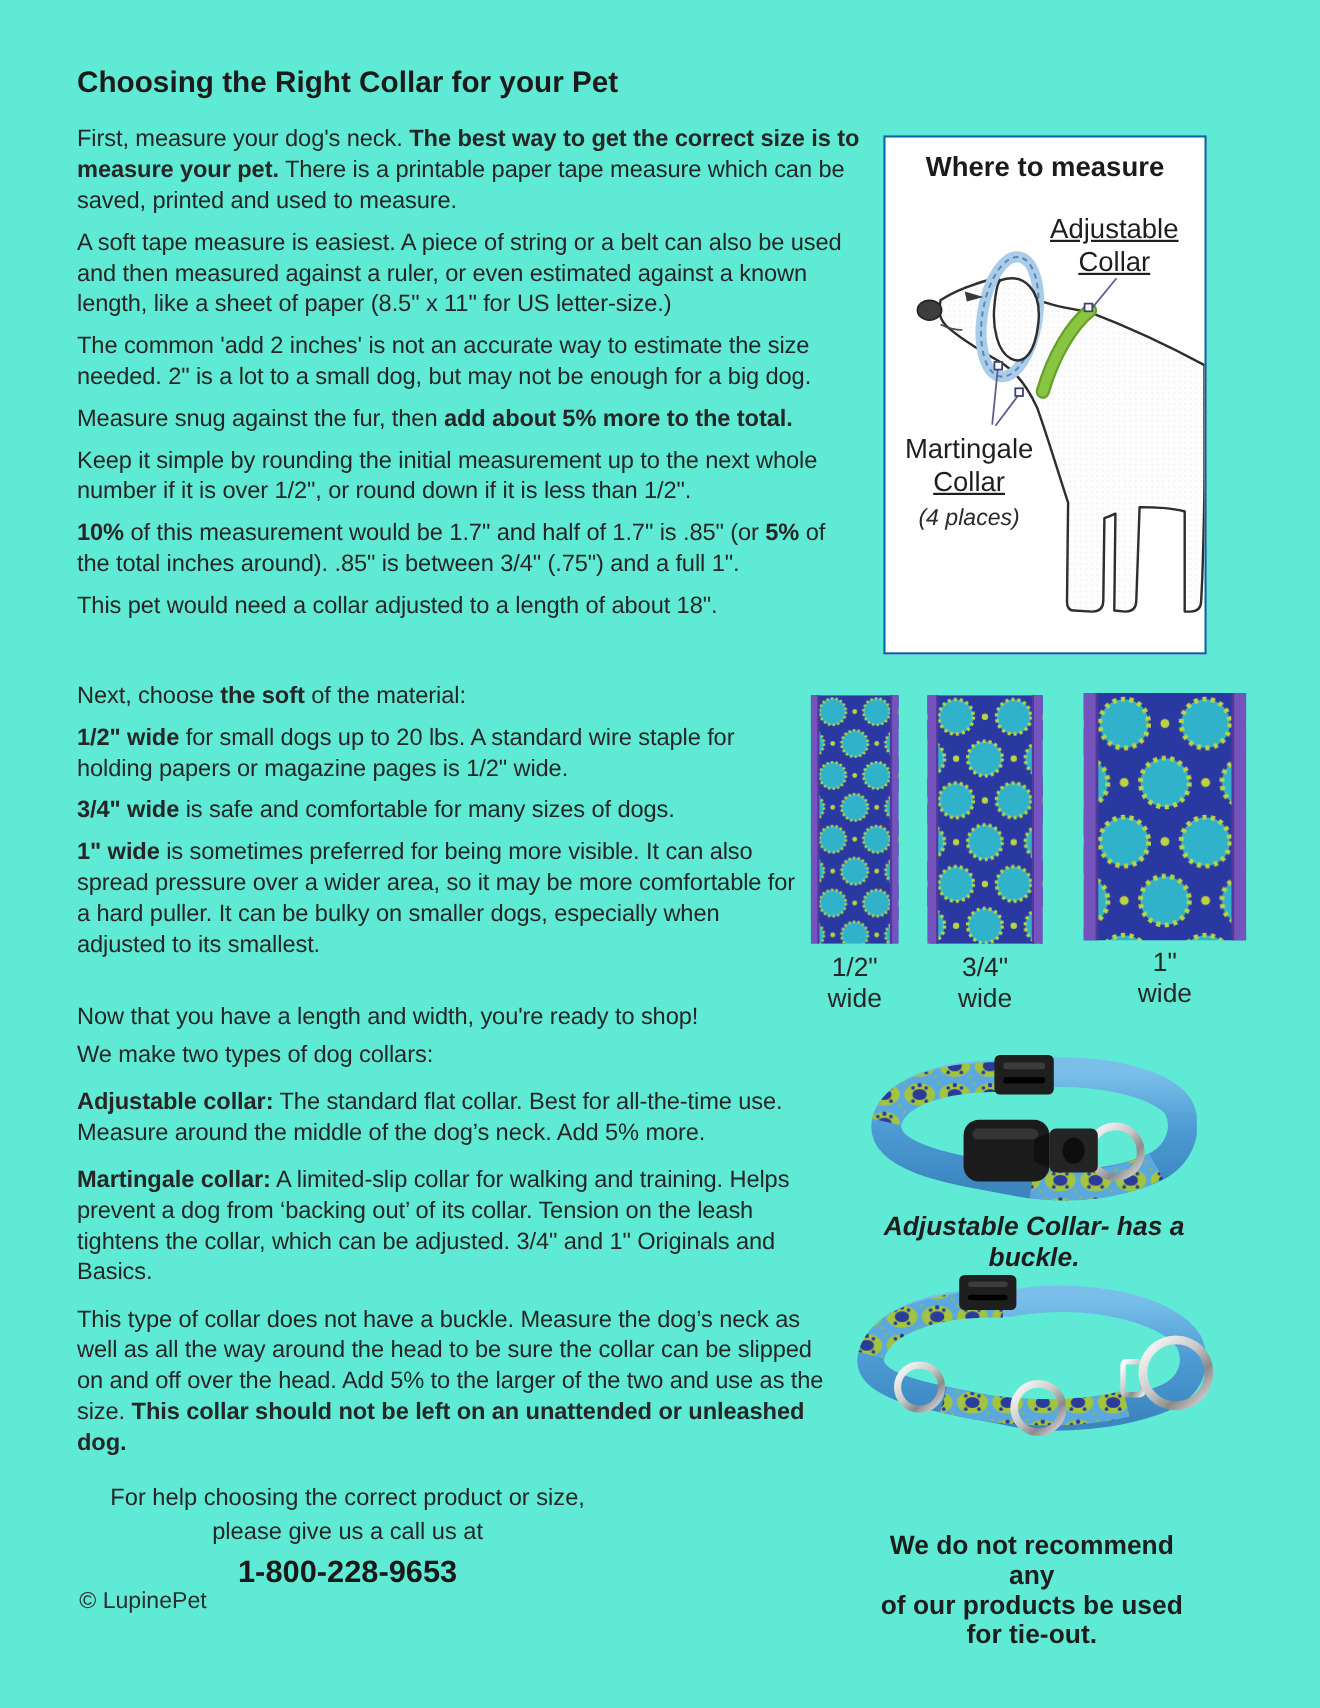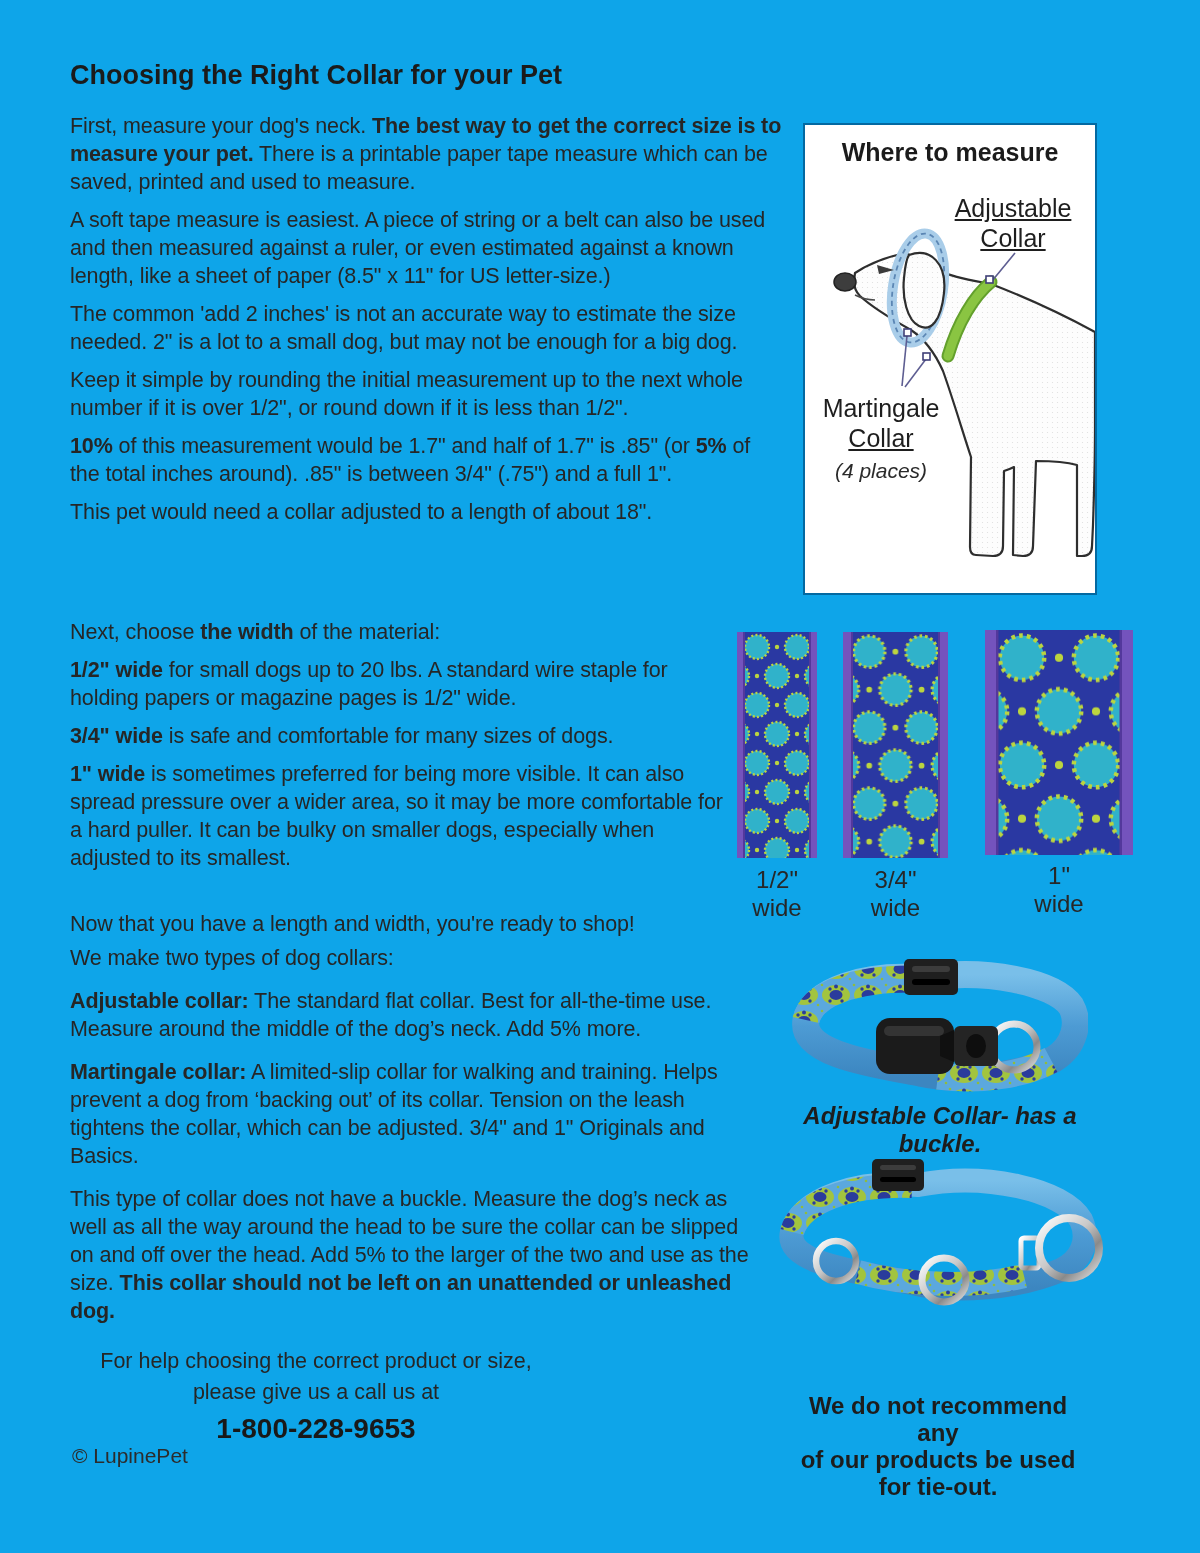--- a/index.html
+++ b/index.html
@@ -1,16 +1,16 @@
 <!DOCTYPE html>
 <html><head>
 <meta charset="utf-8">
 <style>
   html,body{margin:0;padding:0;background:#ffffff;}
-  .page{position:relative;width:1200px;height:1553px;background:#0ea5e9;overflow:hidden;
+  .page{position:relative;width:1200px;height:1553px;background:#5eead4;overflow:hidden;
         font-family:"Liberation Sans",sans-serif;color:#262626;}
   .title{position:absolute;left:70px;top:60px;margin:0;font-size:27px;font-weight:bold;color:#1b1b1b;}
   .colA{position:absolute;left:70px;top:112px;width:712px;}
   .colB{position:absolute;left:70px;top:618px;width:658px;}
   .colC{position:absolute;left:70px;top:944px;width:692px;}
   .page p{margin:0 0 10px 0;font-size:21.5px;line-height:28px;letter-spacing:-0.1px;}
   .colC p{margin-bottom:15px;}
   .rb{font-weight:bold;}
   .ru{text-decoration:underline;}
   
@@ -49,20 +49,21 @@
 <body>
 
 <div class="page">
 
   <h1 class="title">Choosing the Right Collar for your Pet</h1>
 
   <div class="colA">
     <p><span>First, measure your dog's neck. </span><span class="rb">The best way to get the correct size is to measure your pet.</span><span> There is a printable paper tape measure which can be saved, printed and used to measure.</span></p>
     <p><span>A soft tape measure is easiest. A piece of string or a belt can also be used and then measured against a ruler, or even estimated against a known length, like a sheet of paper (8.5" x 11" for US letter-size.)</span></p>
     <p><span>The common 'add 2 inches' is not an accurate way to estimate the size needed. 2" is a lot to a small dog, but may not be enough for a big dog.</span></p>
+    <p><span>Measure snug against the fur, then </span><span class="rb">add about 5% more to the total.</span></p>
     <p><span>Keep it simple by rounding the initial measurement up to the next whole number if it is over 1/2", or round down if it is less than 1/2".</span></p>
     <p><span class="rb">10%</span><span> of this measurement would be 1.7" and half of 1.7" is .85" (or </span><span class="rb">5%</span><span> of the total inches around). .85" is between 3/4" (.75") and a full 1".</span></p>
     <p><span>This pet would need a collar adjusted to a length of about 18".</span></p>
   </div>
 
   <div class="measure-box">
     <svg width="290" height="468" viewBox="0 0 290 468">
       <defs>
         <pattern id="stip" width="5" height="5" patternUnits="userSpaceOnUse">
           <rect width="5" height="5" fill="#fdfdfd"></rect>
@@ -111,21 +112,21 @@
         <rect x="118" y="228" width="7" height="7"></rect>
       </g>
     </svg>
     <div class="wm-title">Where to measure</div>
     <div class="adj-label"><span class="ru">Adjustable</span><br><span class="ru">Collar</span></div>
     <div class="mart-label"><span>Martingale</span><br><span class="ru">Collar</span></div>
     <div class="mart-note">(4 places)</div>
   </div>
 
   <div class="colB">
-    <p><span>Next, choose </span><span class="rb">the width</span><span> of the material:</span></p>
+    <p><span>Next, choose </span><span class="rb">the soft</span><span> of the material:</span></p>
     <p><span class="rb">1/2" wide</span><span> for small dogs up to 20 lbs. A standard wire staple for holding papers or magazine pages is 1/2" wide.</span></p>
     <p><span class="rb">3/4" wide</span><span> is safe and comfortable for many sizes of dogs.</span></p>
     <p><span class="rb">1" wide</span><span> is sometimes preferred for being more visible. It can also spread pressure over a wider area, so it may be more comfortable for a hard puller. It can be bulky on smaller dogs, especially when adjusted to its smallest.</span></p>
     <p style="margin-top:38px"><span>Now that you have a length and width, you're ready to shop!</span></p>
   </div>
 
   <svg class="swatch s1" width="80" height="226" viewBox="0 0 80 226">
     <defs>
       <pattern id="wp1" width="40" height="58" patternUnits="userSpaceOnUse">
         <rect width="40" height="58" fill="#2a38a2"></rect>

